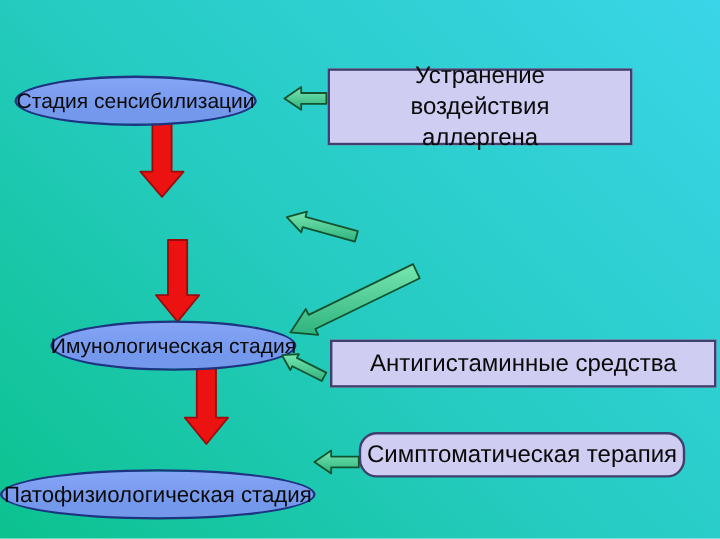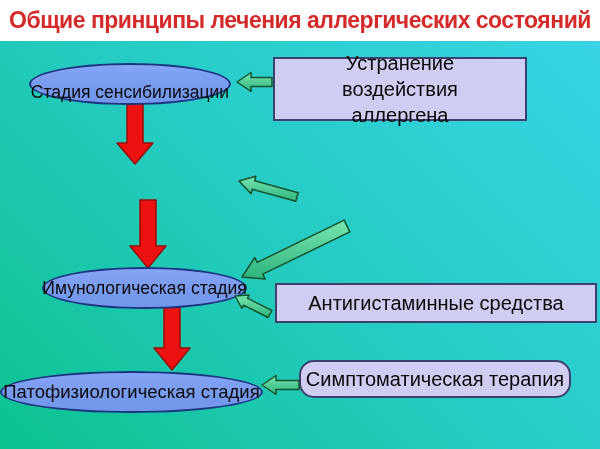--- a/index.html
+++ b/index.html
@@ -33,45 +33,42 @@
     color: var(--text-black);
     box-sizing: border-box;
   }
   .ellipse {
     border-radius: 50%;
     background: linear-gradient(180deg, #85a4f5 0%, var(--ellipse-fill) 70%);
     border: 2px solid var(--ellipse-border);
     font-size: 17.5px;
     white-space: nowrap;
   }
-  .e1 { left: 29px;  top: 63px;  width: 202px; height: 42px; align-items: flex-end; }
+  .e1 { left: 12px;  top: 63px;  width: 202px; height: 42px; }
   .e2 { left: 33px;  top: 162px; width: 207px; height: 42px; }
   .e3 { left: 42px;  top: 267px; width: 205px; height: 42px; }
-  .e4 { left: 0px;   top: 371px; width: 263px; height: 42px; font-size: 18.5px; }
+  .e4 { left: 0px;   top: 391px; width: 263px; height: 42px; font-size: 18.5px; }
   .rect {
     background: var(--box-fill);
     border: 2px solid var(--box-border);
     font-size: 20px;
   }
   .r1 { left: 273px; top: 57px;  width: 254px; height: 64px; padding: 12px 24px; line-height: 26px; }
   .r2 { left: 298px; top: 192px; width: 260px; height: 31px; font-size: 19px; }
   .r3 { left: 275px; top: 283px; width: 322px; height: 40px; }
   .r4 { left: 299px; top: 360px; width: 272px; height: 38px; border-radius: 15px; }
   svg.layer { position: absolute; left: 0; top: 0; pointer-events: none; }
   .red-arrow   { fill: var(--flow-arrow-red); stroke: var(--flow-arrow-outline); stroke-width: 1.5; stroke-linejoin: round; }
   .green-arrow { fill: url(#greenGrad); stroke: var(--link-arrow-outline); stroke-width: 1.5; stroke-linejoin: round; }
 </style>
 </head>
 <body>
 
 <div class="slide">
 
-  <div class="header">
-    <h1 class="title">Общие принципы лечения аллергических состояний</h1>
-  </div>
 
   <svg class="layer" width="600" height="449" viewBox="0 0 600 449">
     <defs>
       <linearGradient id="greenGrad" x1="0" y1="0" x2="0" y2="1">
         <stop offset="0" stop-color="#78e6b0"></stop>
         <stop offset="1" stop-color="#2eb37e"></stop>
       </linearGradient>
     </defs>
     <path class="red-arrow" d="M127,100 L143,100 L143,143 L153,143 L135,164 L117,143 L127,143 Z"></path>
     <path class="red-arrow" d="M140,200 L156,200 L156,246 L166,246 L148,268 L130,246 L140,246 Z"></path>

